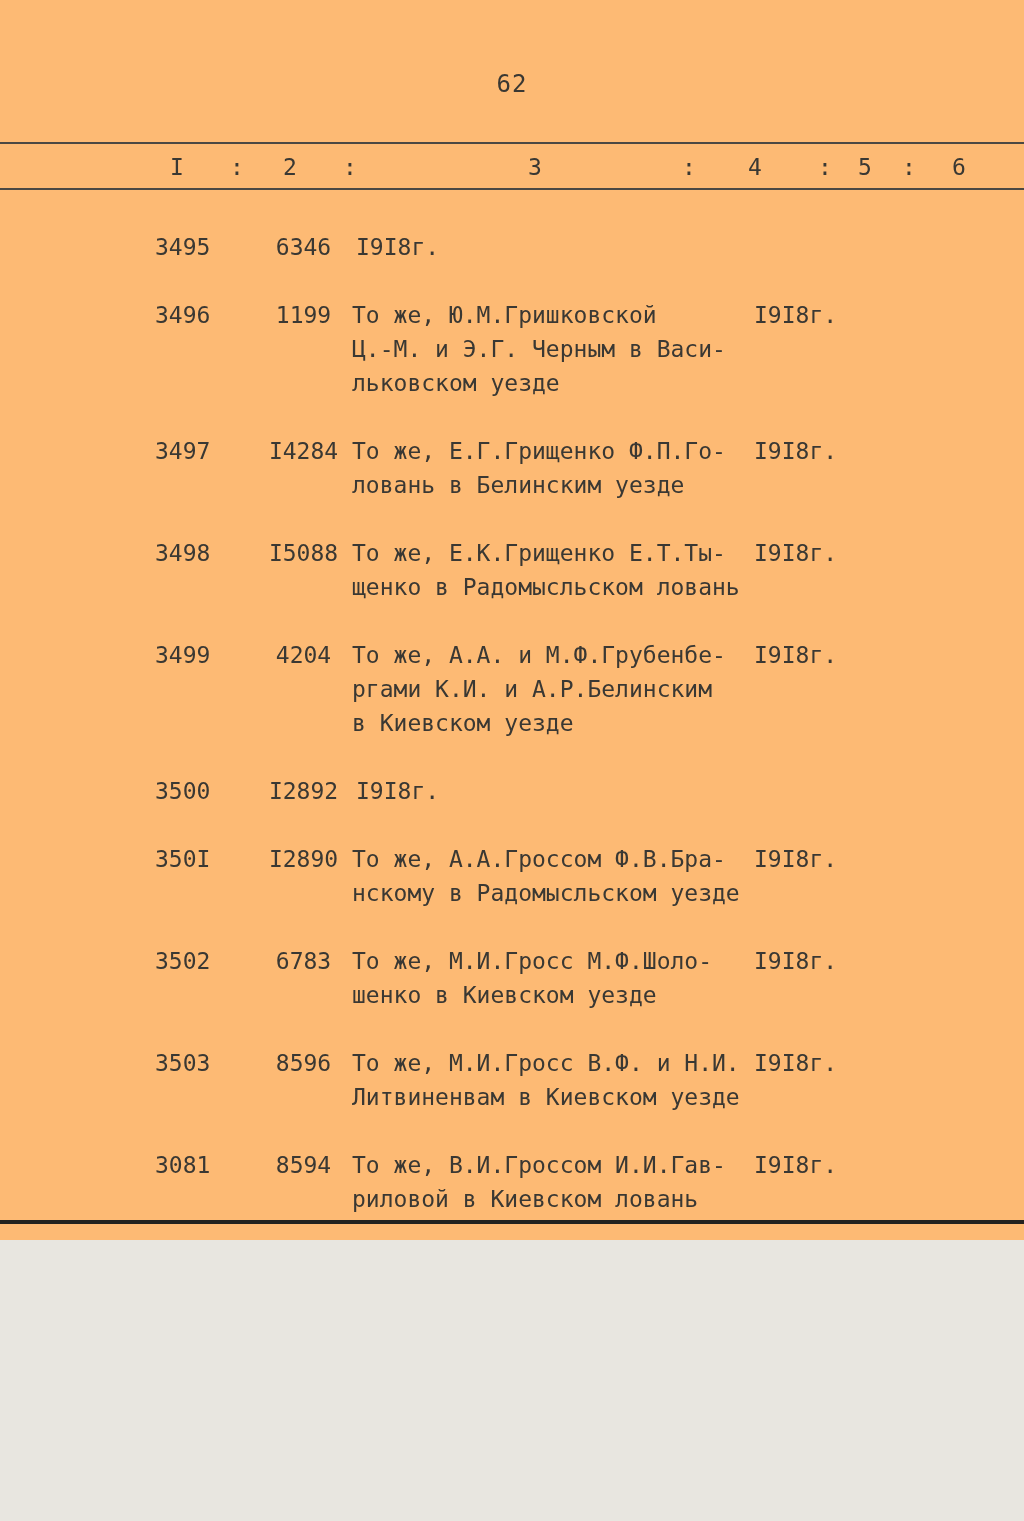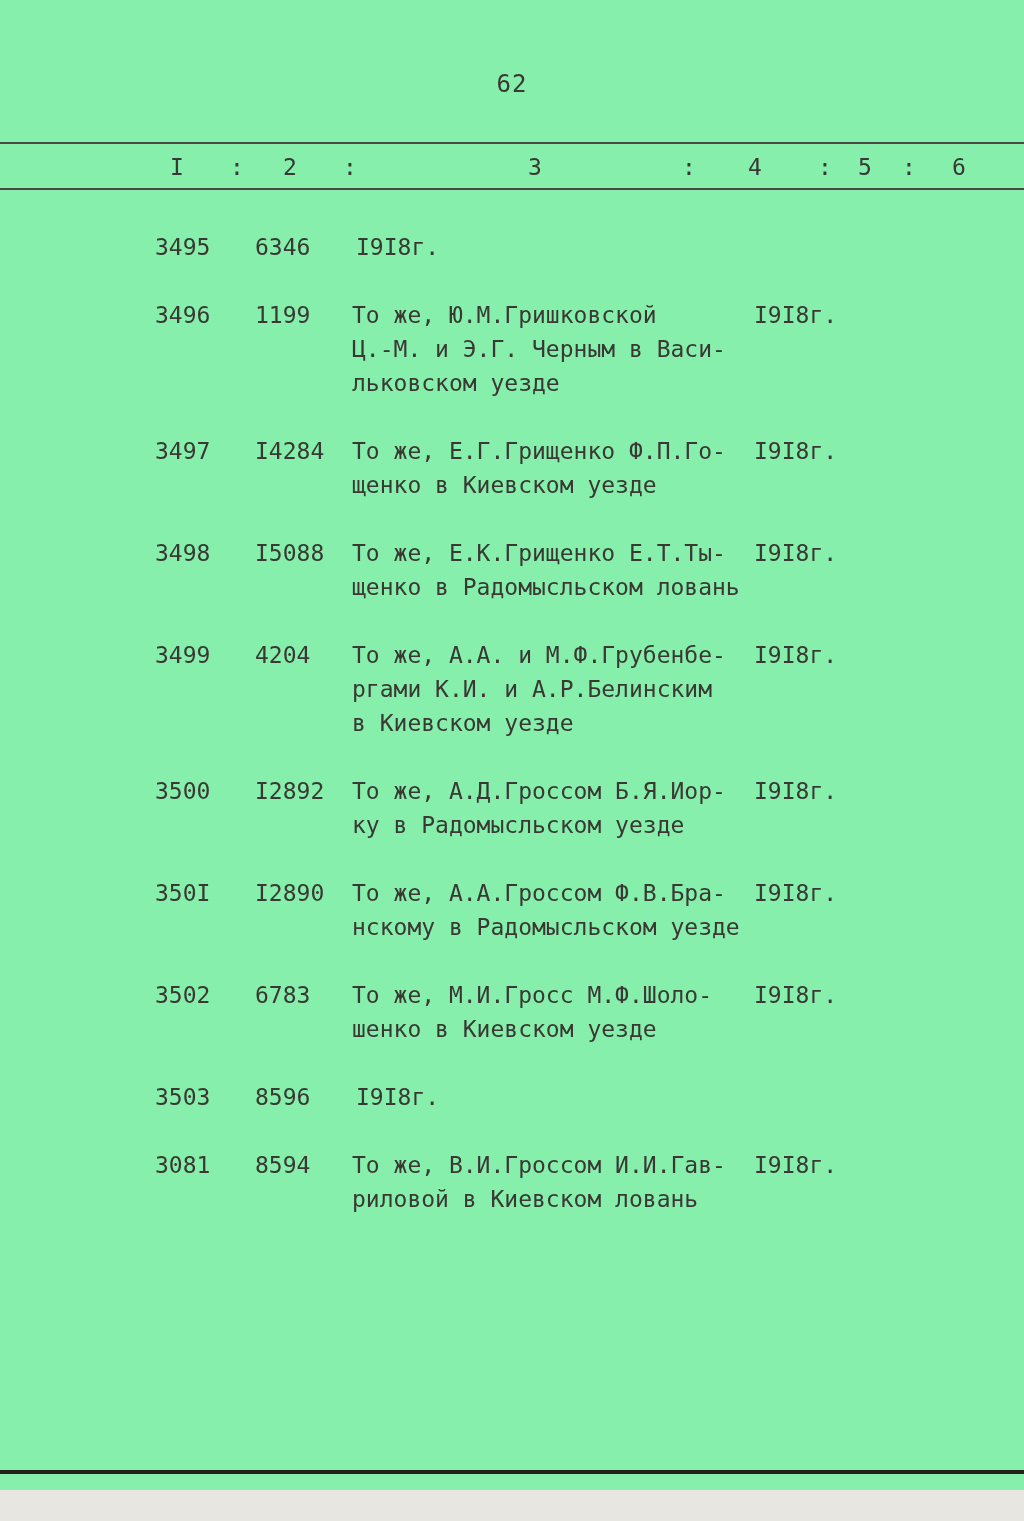--- a/index.html
+++ b/index.html
@@ -3,23 +3,23 @@
 <meta charset="utf-8">
 <style>
   html, body {
     margin: 0;
     padding: 0;
     background: #e8e6e0;
   }
   .page {
     position: relative;
     width: 1024px;
-    height: 1490px;
+    height: 1240px;
     margin: 0 auto;
-    background: #86efac;
+    background: #fdba74;
     font-family: "DejaVu Sans Mono", "Liberation Mono", monospace;
     color: #3a3833;
     overflow: hidden;
   }
   .page-number {
     position: absolute;
     top: 70px;
     left: 0;
     width: 100%;
     text-align: center;
@@ -55,21 +55,21 @@
   .row {
     display: flex;
     align-items: flex-start;
     padding-left: 155px;
     margin-bottom: 34px;
     font-size: 23px;
     line-height: 34px;
   }
   .cell { flex: 0 0 auto; }
   .cell.no   { width: 100px; }
-  .cell.file { width: 97px; }
+  .cell.file { width: 97px; text-align: center; }
   .cell.desc { width: 398px; white-space: pre-line; }
   .cell.year { width: 110px; padding-left: 4px; }
   
   .bottom-rule {
     position: absolute;
     left: 0;
     bottom: 16px;
     width: 1024px;
     height: 4px;
     background: #23221f;
@@ -110,21 +110,21 @@
       <div class="cell desc">То же, Ю.М.Гришковской
 Ц.-М. и Э.Г. Черным в Васи-
 льковском уезде</div>
       <div class="cell year">I9I8г.</div>
     </div>
 
     <div class="row">
       <div class="cell no">3497</div>
       <div class="cell file">I4284</div>
       <div class="cell desc">То же, Е.Г.Грищенко Ф.П.Го-
-щенко в Киевском уезде</div>
+ловань в Белинским уезде</div>
       <div class="cell year">I9I8г.</div>
     </div>
 
     <div class="row">
       <div class="cell no">3498</div>
       <div class="cell file">I5088</div>
       <div class="cell desc">То же, Е.К.Грищенко Е.Т.Ты-
 щенко в Радомысльском ловань</div>
       <div class="cell year">I9I8г.</div>
     </div>
@@ -134,22 +134,20 @@
       <div class="cell file">4204</div>
       <div class="cell desc">То же, А.А. и М.Ф.Грубенбе-
 ргами К.И. и А.Р.Белинским
 в Киевском уезде</div>
       <div class="cell year">I9I8г.</div>
     </div>
 
     <div class="row">
       <div class="cell no">3500</div>
       <div class="cell file">I2892</div>
-      <div class="cell desc">То же, А.Д.Гроссом Б.Я.Иор-
-ку в Радомысльском уезде</div>
       <div class="cell year">I9I8г.</div>
     </div>
 
     <div class="row">
       <div class="cell no">350I</div>
       <div class="cell file">I2890</div>
       <div class="cell desc">То же, А.А.Гроссом Ф.В.Бра-
 нскому в Радомысльском уезде</div>
       <div class="cell year">I9I8г.</div>
     </div>
@@ -158,20 +156,22 @@
       <div class="cell no">3502</div>
       <div class="cell file">6783</div>
       <div class="cell desc">То же, М.И.Гросс М.Ф.Шоло-
 шенко в Киевском уезде</div>
       <div class="cell year">I9I8г.</div>
     </div>
 
     <div class="row">
       <div class="cell no">3503</div>
       <div class="cell file">8596</div>
+      <div class="cell desc">То же, М.И.Гросс В.Ф. и Н.И.
+Литвиненвам в Киевском уезде</div>
       <div class="cell year">I9I8г.</div>
     </div>
 
     <div class="row">
       <div class="cell no">3081</div>
       <div class="cell file">8594</div>
       <div class="cell desc">То же, В.И.Гроссом И.И.Гав-
 риловой в Киевском ловань</div>
       <div class="cell year">I9I8г.</div>
     </div>

